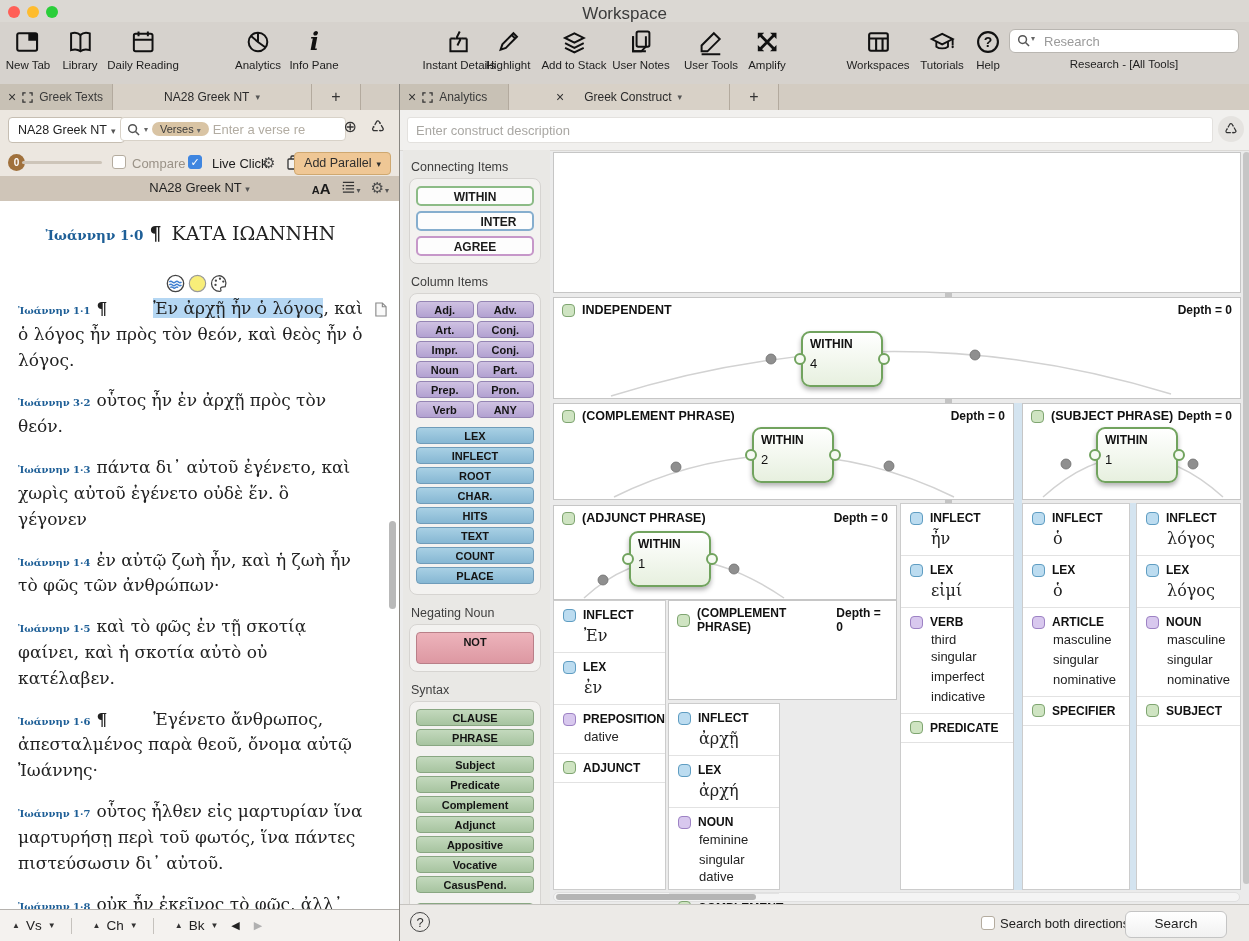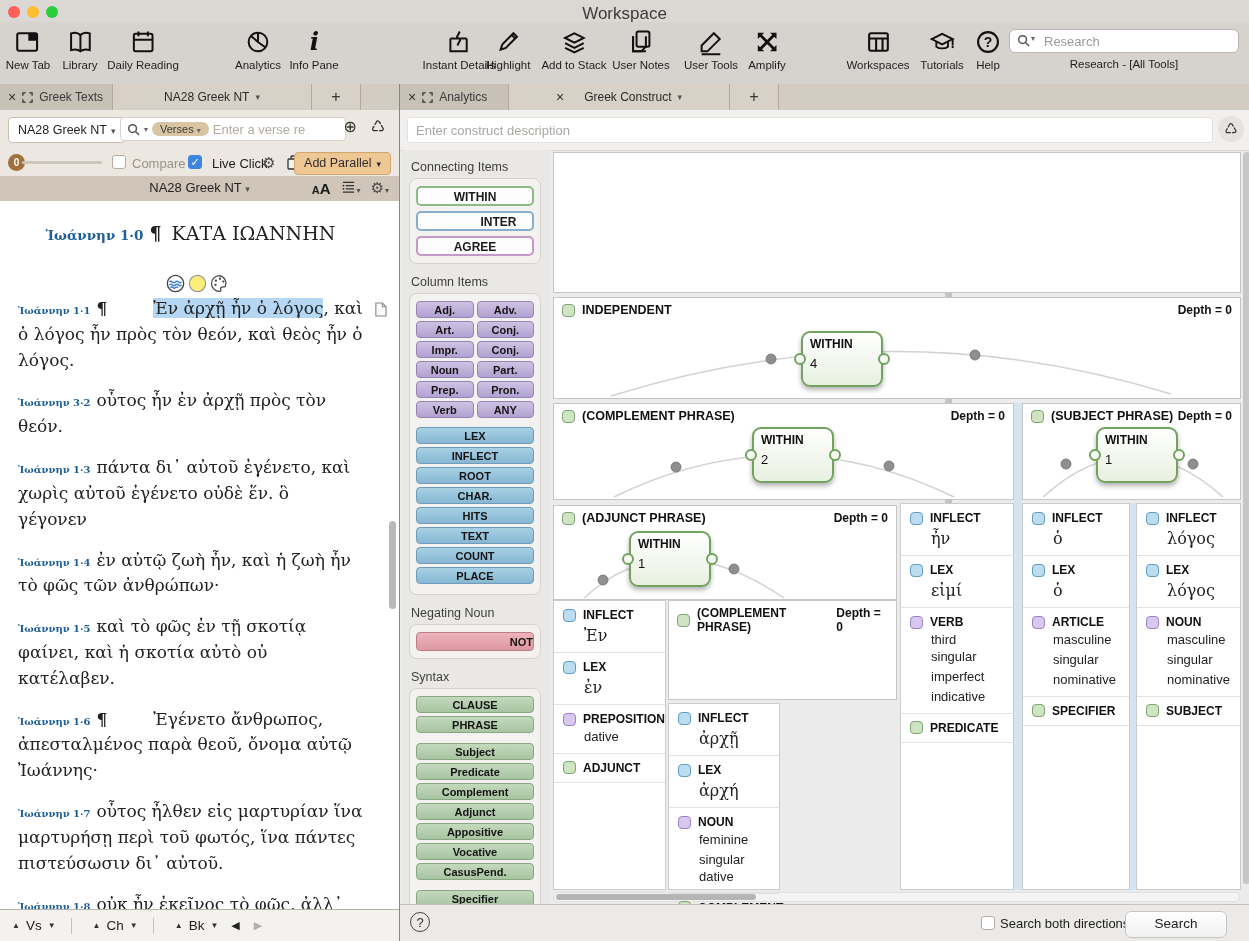--- a/index.html
+++ b/index.html
@@ -98,21 +98,21 @@
   .cbtn{height:20px;line-height:18px;background:#fdfdfd;border:2px solid #999;border-radius:5px;text-align:center;
       font-size:12px;font-weight:bold;margin-bottom:5px;box-sizing:border-box;}
   .cbtn:last-child{margin-bottom:0;}
   .cbtn.green{border-color:#8cbb86;}
   .cbtn.blue{border-color:#86aece;padding-left:47px;}
   .cbtn.magenta{border-color:#c697c9;}
   #grid-group{display:grid;grid-template-columns:1fr 1fr;gap:3px;margin-bottom:9px;}
   .pbtn{height:17px;line-height:17px;text-align:center;font-size:11px;font-weight:bold;border-radius:4px;color:#141414;box-sizing:border-box;}
   .pbtn.purple{background:linear-gradient(#cfc2e2,#b2a1d1);border:1px solid #9585b4;}
   .pbtn.blue{background:linear-gradient(#a8d0e4,#86b7d3);border:1px solid #6f9cba;margin-bottom:3px;}
-  .pbtn.red{background:linear-gradient(#edb3bb,#dd98a2);border:1px solid #b97f88;height:19px;line-height:19px;text-align:right;}
+  .pbtn.red{background:linear-gradient(#edb3bb,#dd98a2);border:1px solid #b97f88;height:32px;line-height:19px;}
   .pbtn.greenb{background:linear-gradient(#c3d9bd,#a7c4a0);border:1px solid #89a782;margin-bottom:3px;}
   .sgroup{margin-bottom:10px;}
   .sgroup:last-child{margin-bottom:0;}
   #pal-scroll{position:absolute;left:545px;top:160px;width:7px;height:620px;border-radius:4px;background:#c3c3c3;}
   
   #canvas{position:absolute;left:0;top:66px;right:0;bottom:36px;}
   .panel{position:absolute;background:#fff;border:1px solid #c6c6c6;box-sizing:border-box;}
   .phead{display:flex;align-items:center;padding:5px 8px 0 8px;font-size:12.5px;font-weight:bold;color:#111;}
   .pdepth{margin-left:auto;font-size:12px;font-weight:bold;}
   .chip{width:13px;height:13px;border-radius:4px;display:inline-block;margin-right:7px;box-sizing:border-box;flex:0 0 auto;}

